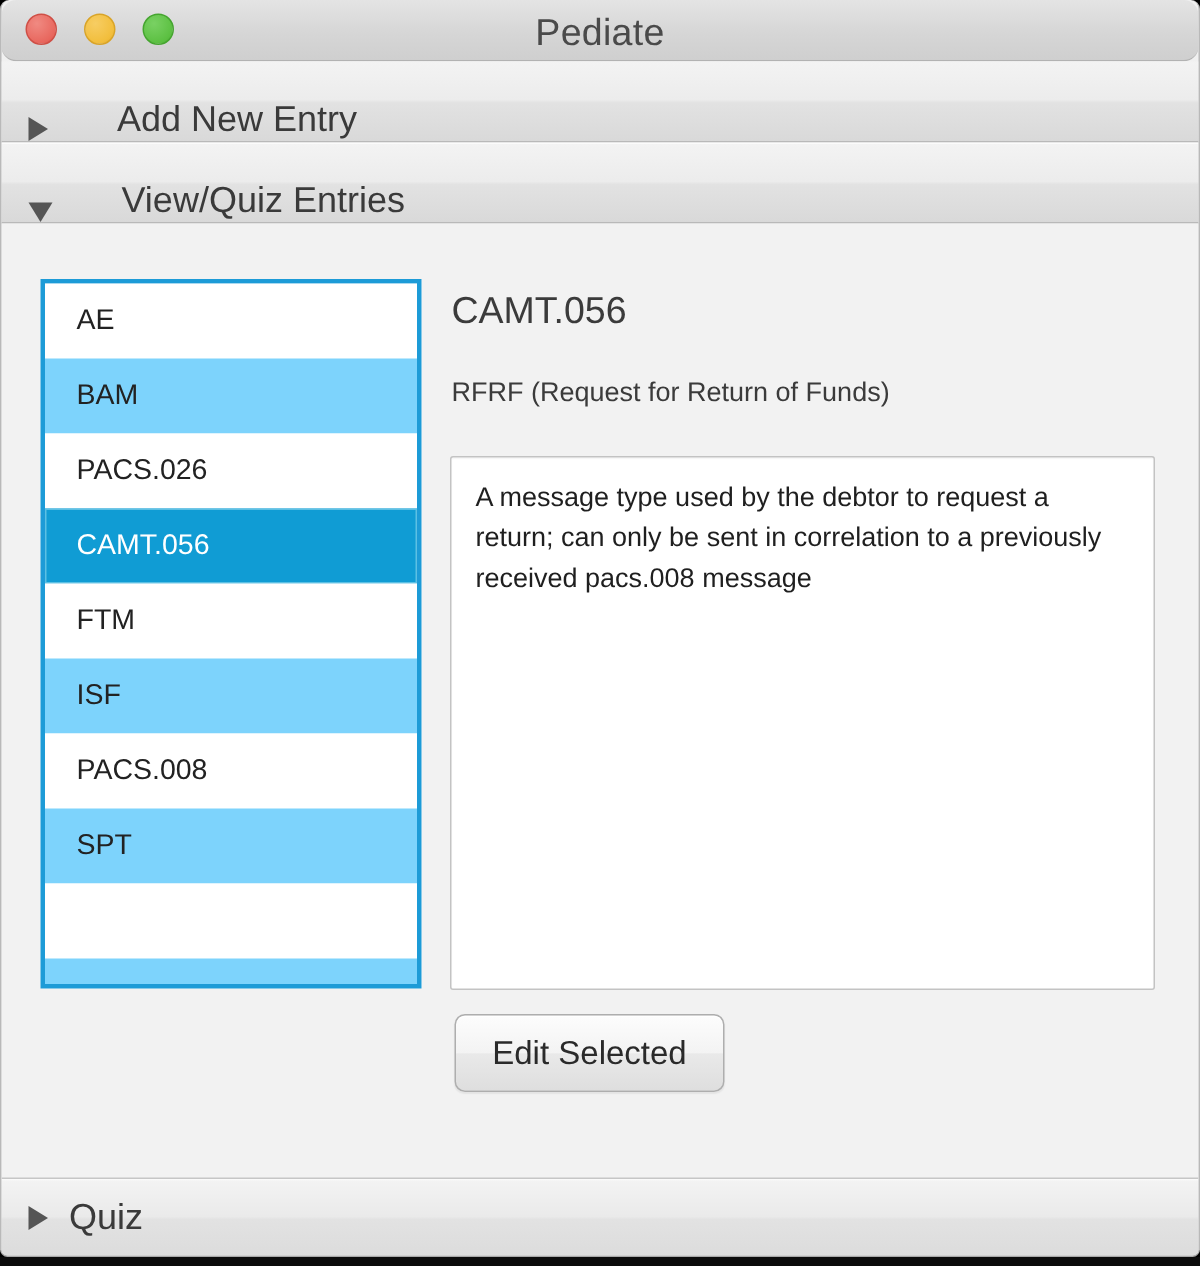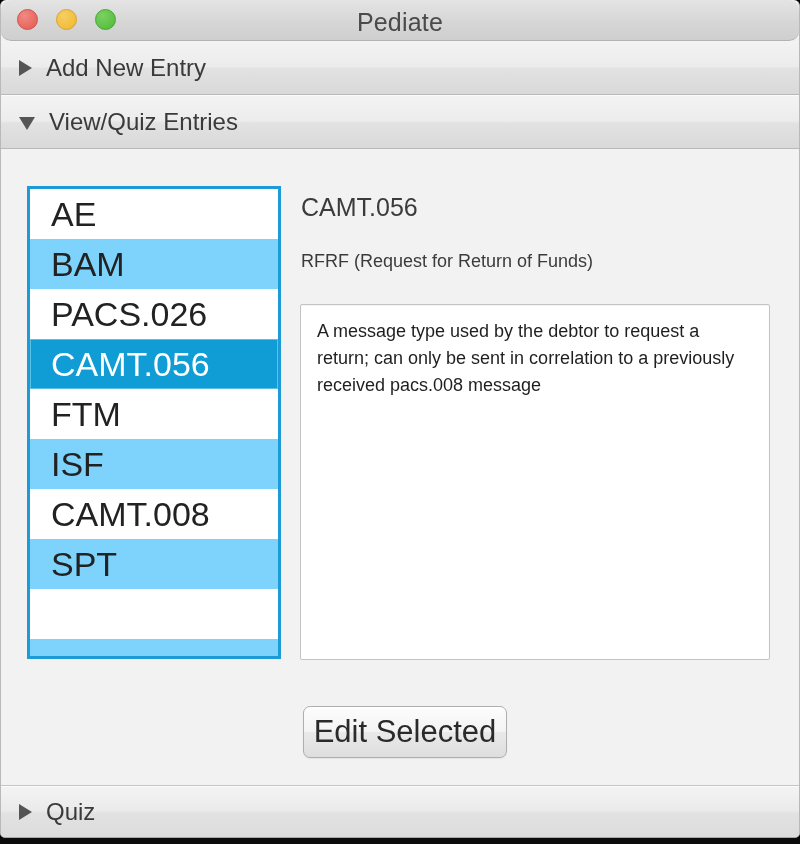--- a/index.html
+++ b/index.html
@@ -62,22 +62,23 @@
 
   
   .section-header {
     position: relative;
     height: 54px;
     box-sizing: border-box;
     background: linear-gradient(to bottom, #f3f3f3 0%, #ececec 48%, #e2e2e2 52%, #d9d9d9 100%);
     border-bottom: 1px solid #b9b9b9;
     border-top: 1px solid #fbfbfb;
     display: flex;
-    align-items: center;
+    align-items: flex-end;
     cursor: default;
+    gap: 32px;
   }
   .section-header.top { border-top: none; }
 
   .tri {
     width: 0; height: 0;
     margin-left: 18px;
     margin-right: 14px;
     flex: none;
   }
   .tri.right {
@@ -114,21 +115,21 @@
     height: 473px;
     background: #ffffff;
     border: 3px solid #1d9bd7;
     box-sizing: border-box;
     overflow: hidden;
   }
   .list-row {
     height: 50px;
     line-height: 50px;
     padding-left: 21px;
-    font-size: 34px;
+    font-size: 19px;
     color: #222;
     box-sizing: border-box;
     white-space: nowrap;
   }
   .list-row.odd  { background: #ffffff; }
   .list-row.even { background: #7dd3fc; }
   .list-row.selected {
     background: #109cd4;
     color: #ffffff;
     border: 1px solid #5cc0e4;
@@ -161,28 +162,28 @@
     box-shadow: inset 0 1px 1px rgba(0,0,0,0.04);
   }
   .desc-text {
     font-size: 18px;
     line-height: 27px;
     color: #1f1f1f;
     white-space: pre-wrap;
   }
   .edit-btn {
     position: absolute;
-    left: 302px; top: 557px;
-    width: 204px;
+    left: 302px; top: 527px;
+    width: 180px;
     height: 52px;
     background: linear-gradient(to bottom, #fdfdfd 0%, #f3f3f3 50%, #e9e9e9 51%, #dedede 100%);
     border: 1px solid #aeaeae;
     border-radius: 7px;
     box-sizing: border-box;
-    font-size: 31px;
+    font-size: 22px;
     color: #2a2a2a;
     font-family: "Liberation Sans", sans-serif;
     cursor: default;
     box-shadow: 0 1px 0 rgba(255,255,255,0.85) inset, 0 1px 1px rgba(0,0,0,0.06);
   }
 
   
   .quiz-header {
     position: relative;
     height: 51px;
@@ -227,21 +228,21 @@
 
   <div class="content">
 
     <div class="listbox">
       <div class="list-row odd">AE</div>
       <div class="list-row even">BAM</div>
       <div class="list-row odd">PACS.026</div>
       <div class="list-row selected">CAMT.056</div>
       <div class="list-row odd">FTM</div>
       <div class="list-row even">ISF</div>
-      <div class="list-row odd">CAMT.008</div>
+      <div class="list-row odd">PACS.008</div>
       <div class="list-row even">SPT</div>
       <div class="list-row odd"></div>
       <div class="list-row even"></div>
     </div>
 
     <div class="detail-code">CAMT.056</div>
     <div class="detail-name">RFRF (Request for Return of Funds)</div>
 
     <div class="desc-box">
       <div class="desc-text">A message type used by the debtor to request a return; can only be sent in correlation to a previously received pacs.008 message</div>

